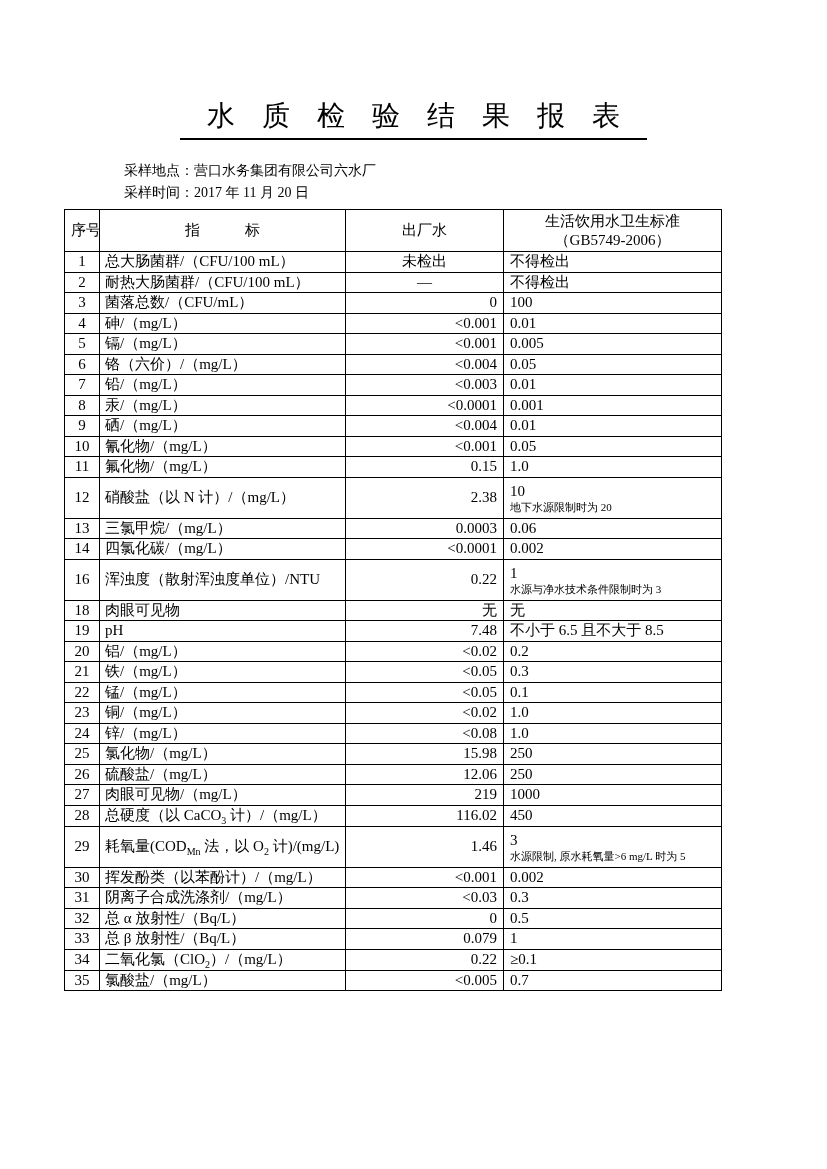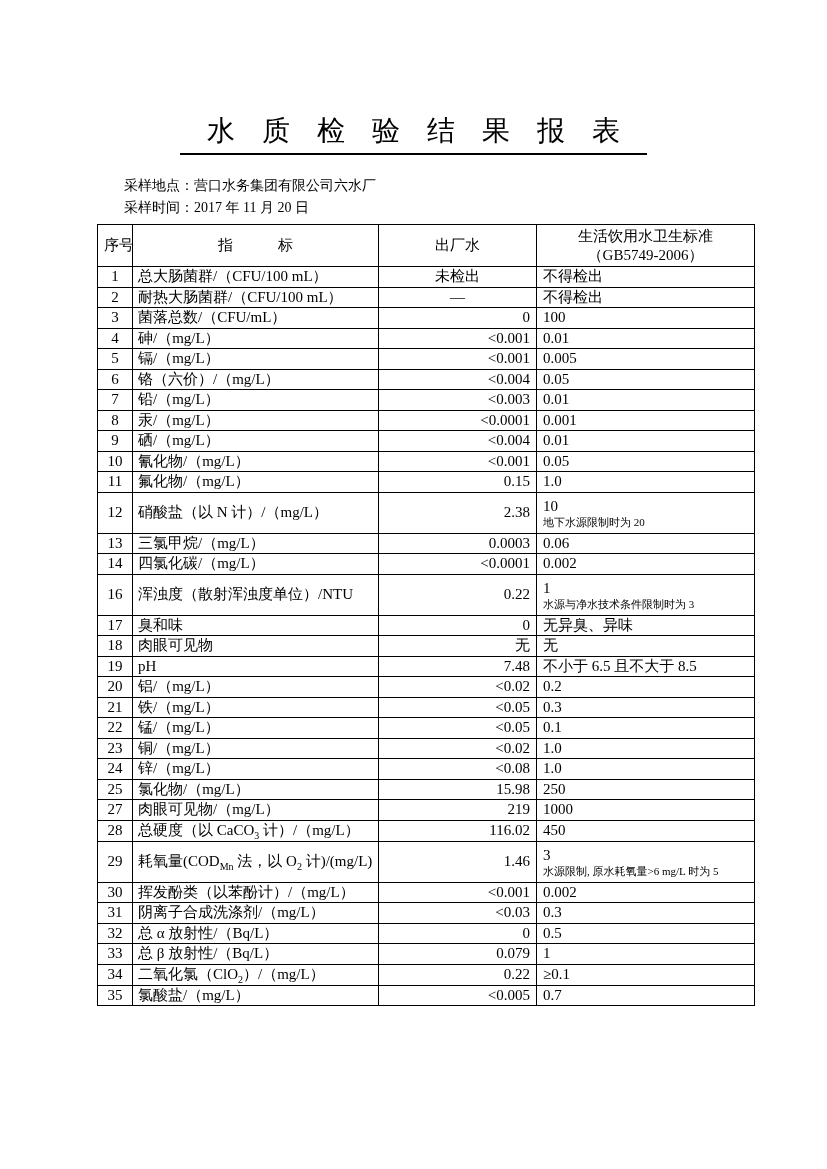--- a/index.html
+++ b/index.html
@@ -7,21 +7,21 @@
   body {
     width: 827px; height: 1169px;
     background: #ffffff;
     font-family: "Liberation Serif", "DejaVu Serif", serif;
     color: #000000;
     overflow: hidden;
   }
   .page { position: relative; width: 827px; height: 1169px; }
 
   .title {
-    margin: 15px;
+    margin: 0;
     padding-top: 97px;
     text-align: center;
     font-size: 28px;
     font-weight: normal;
   }
   .title .title-text {
     display: inline-block;
     letter-spacing: 27px;
     padding-left: 27px;        
     border-bottom: 2px solid #000;
@@ -29,21 +29,21 @@
     white-space: nowrap;
   }
 
   .meta {
     margin: 20px 0 5px 124px;
     font-size: 14px;
     line-height: 22px;
   }
 
   table.results {
-    margin-left: 97px;
+    margin-left: 64px;
     width: 657px;
     border-collapse: collapse;
     table-layout: fixed;
     font-size: 15px;
   }
   col.c1 { width: 35px; }
   col.c2 { width: 246px; }
   col.c3 { width: 158px; }
   col.c4 { width: 218px; }
 
@@ -193,26 +193,20 @@
         <tr class="tall">
           <td class="c-no">16</td>
           <td class="c-ind">浑浊度（散射浑浊度单位）/NTU</td>
           <td class="c-res">0.22</td>
           <td class="c-std">
             <div class="std-main">1</div>
             <div class="std-note">水源与净水技术条件限制时为 3</div>
           </td>
         </tr>
         <tr>
-          <td class="c-no">17</td>
-          <td class="c-ind">臭和味</td>
-          <td class="c-res">0</td>
-          <td class="c-std">无异臭、异味</td>
-        </tr>
-        <tr>
           <td class="c-no">18</td>
           <td class="c-ind">肉眼可见物</td>
           <td class="c-res">无</td>
           <td class="c-std">无</td>
         </tr>
         <tr>
           <td class="c-no">19</td>
           <td class="c-ind">pH</td>
           <td class="c-res">7.48</td>
           <td class="c-std">不小于 6.5 且不大于 8.5</td>
@@ -244,20 +238,26 @@
         <tr>
           <td class="c-no">24</td>
           <td class="c-ind">锌/（mg/L）</td>
           <td class="c-res">&lt;0.08</td>
           <td class="c-std">1.0</td>
         </tr>
         <tr>
           <td class="c-no">25</td>
           <td class="c-ind">氯化物/（mg/L）</td>
           <td class="c-res">15.98</td>
+          <td class="c-std">250</td>
+        </tr>
+        <tr>
+          <td class="c-no">26</td>
+          <td class="c-ind">硫酸盐/（mg/L）</td>
+          <td class="c-res">12.06</td>
           <td class="c-std">250</td>
         </tr>
         <tr>
           <td class="c-no">27</td>
           <td class="c-ind">肉眼可见物/（mg/L）</td>
           <td class="c-res">219</td>
           <td class="c-std">1000</td>
         </tr>
         <tr>
           <td class="c-no">28</td>

